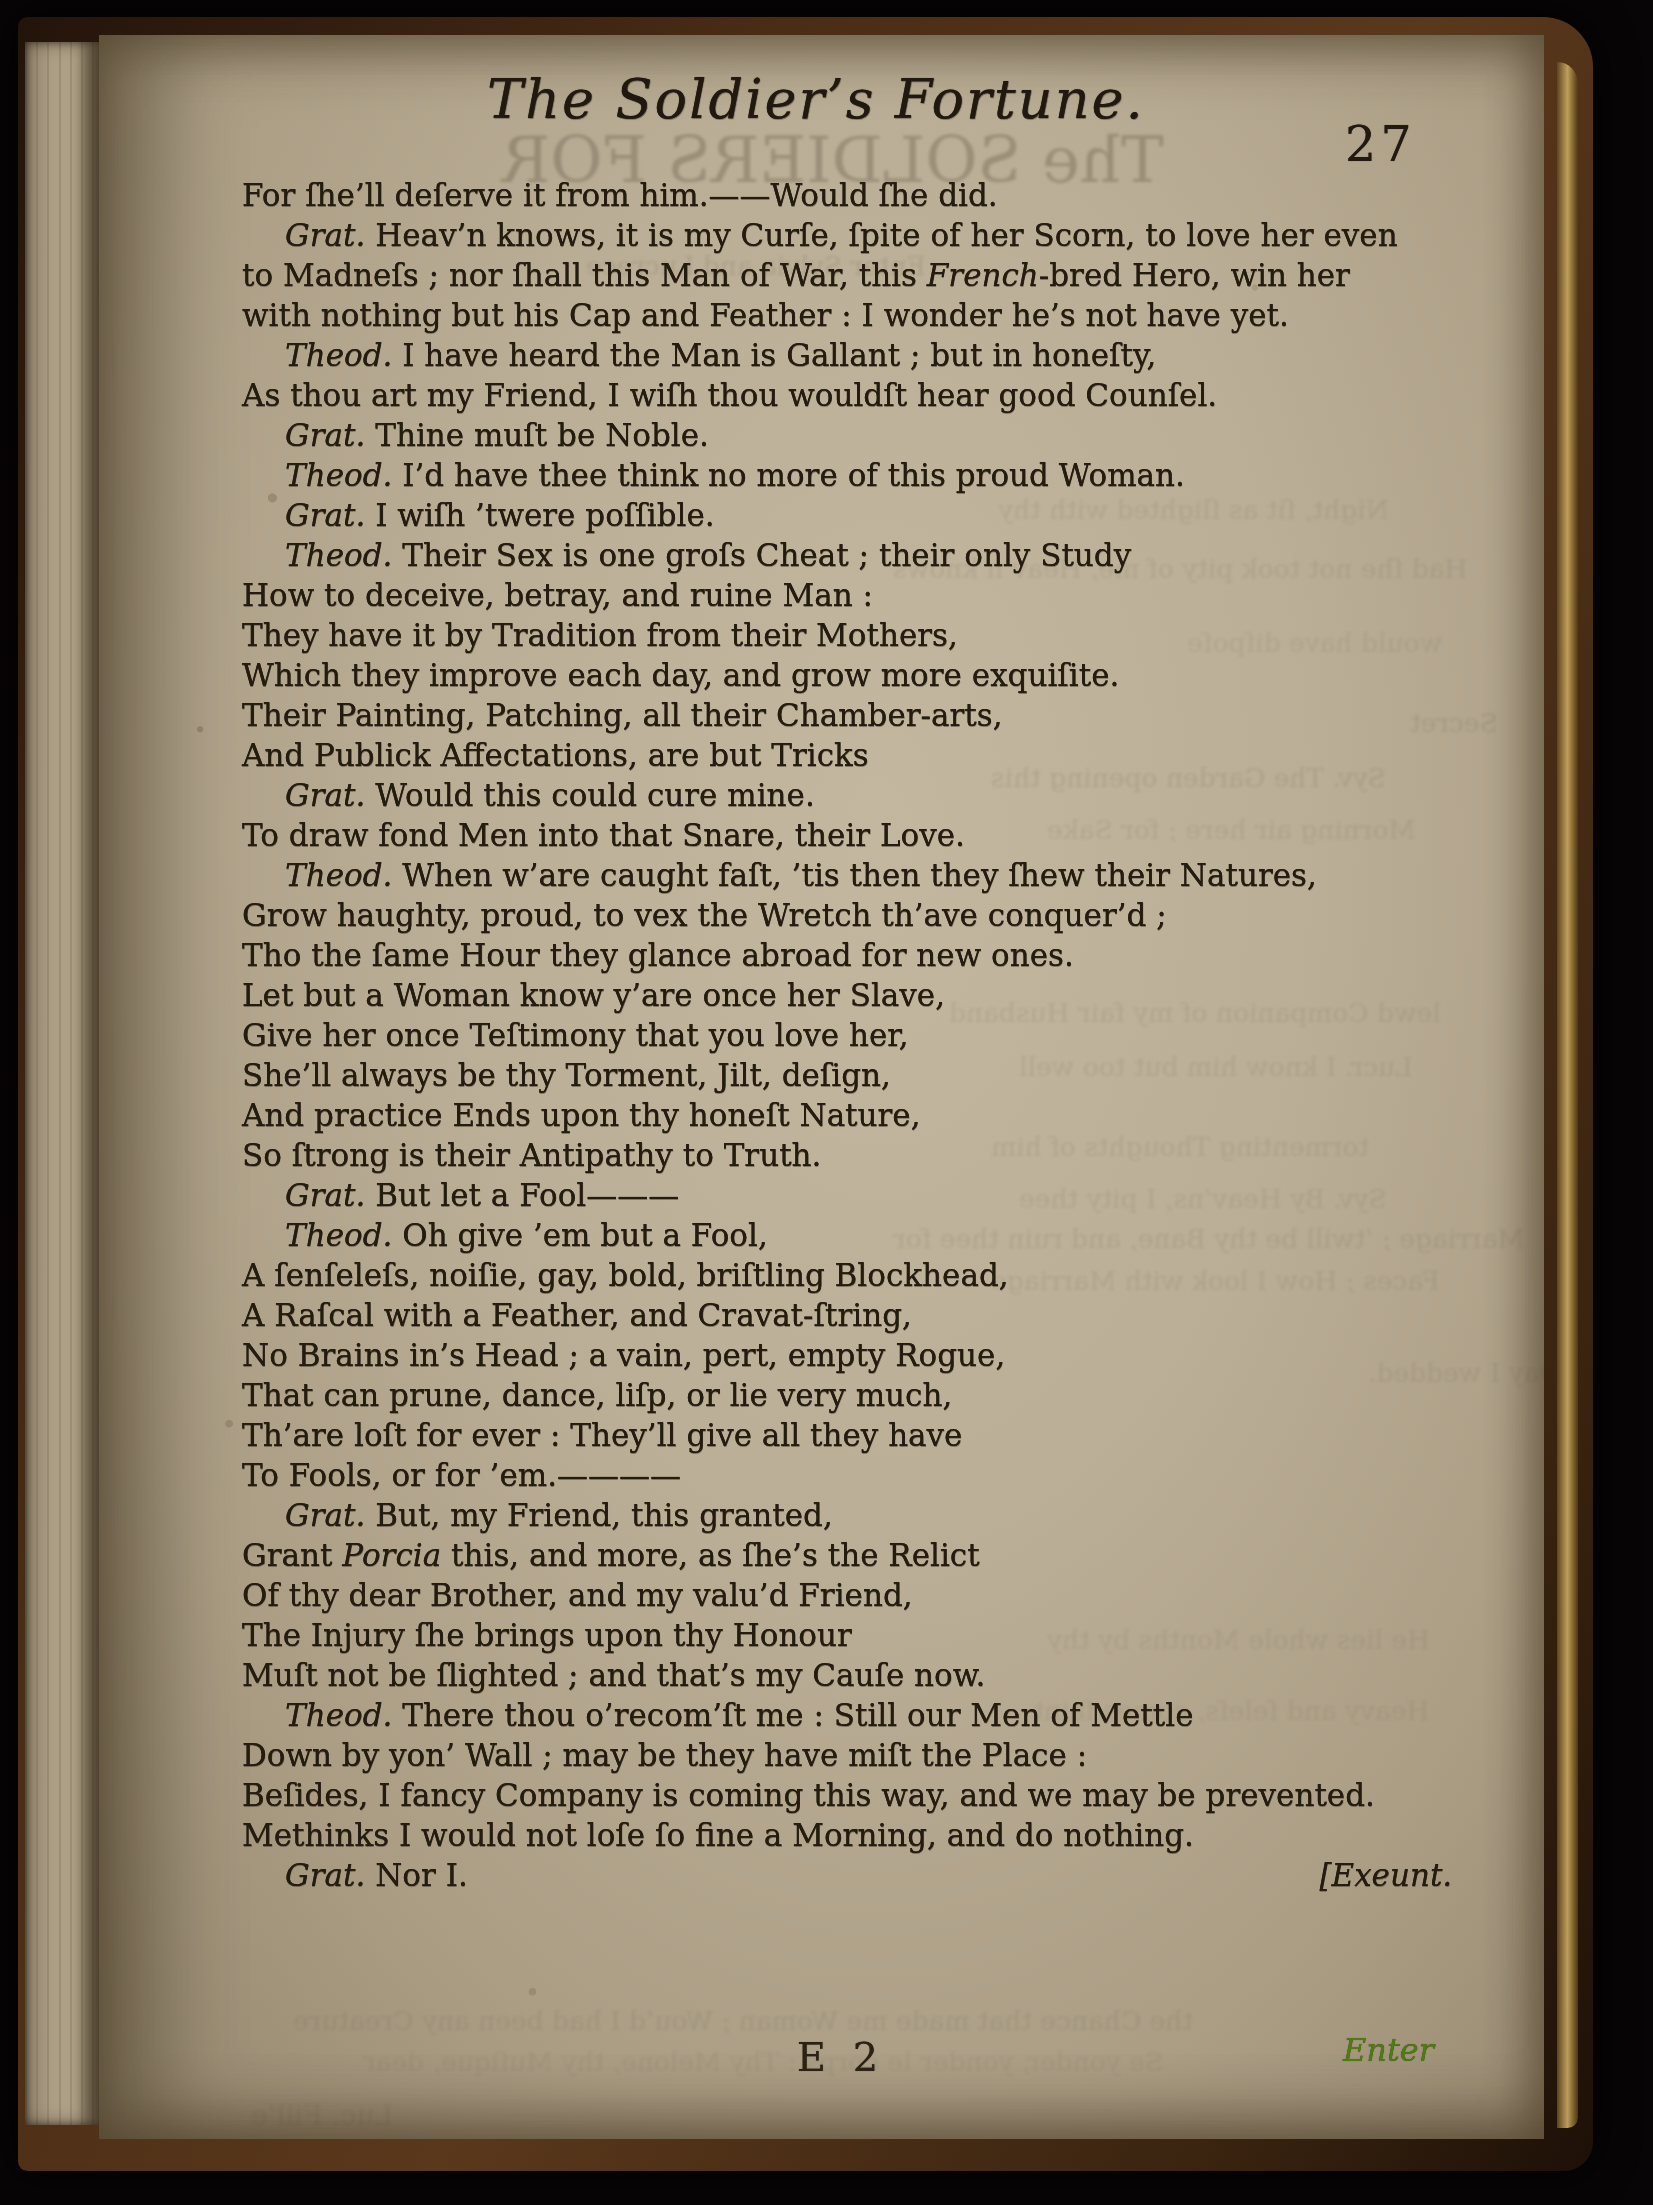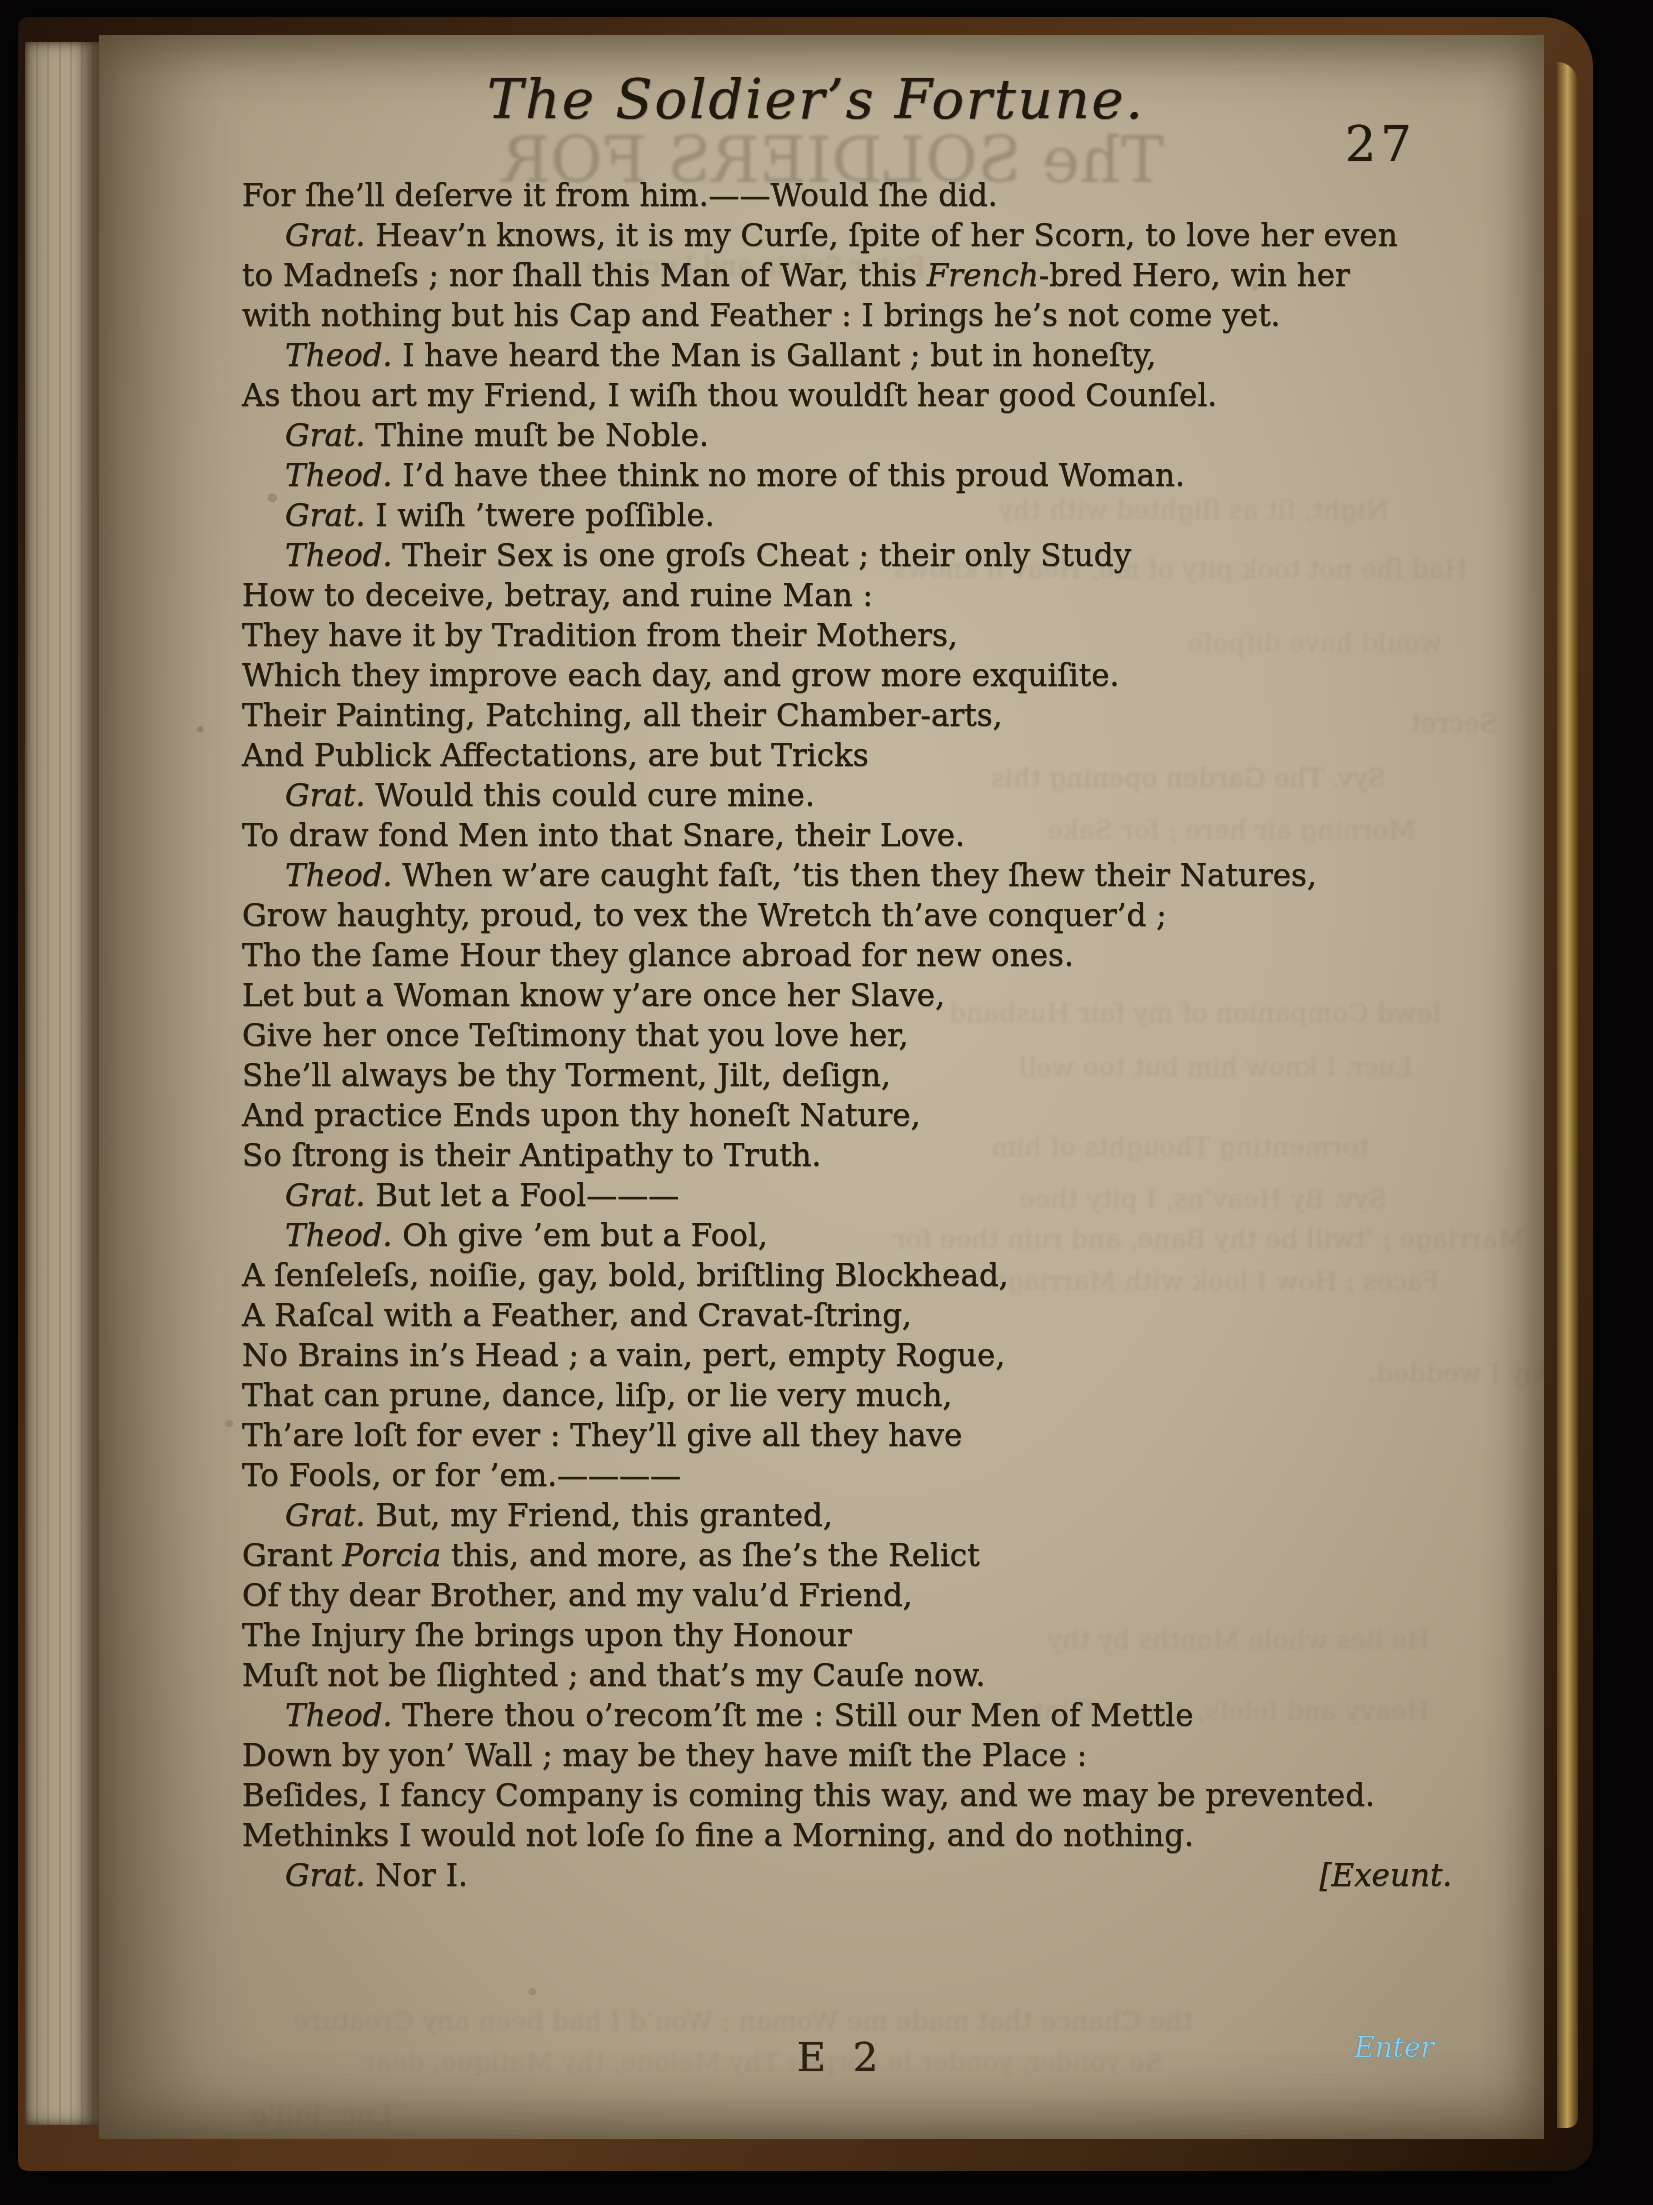--- a/index.html
+++ b/index.html
@@ -60,21 +60,21 @@
   .line.ind{text-indent:43px;}
   .it{font-style:italic;margin-top:28px;}
   .rt{position:absolute;right:2.8px;top:0;font-style:italic;}
   .sig{
     position:absolute;left:764px;top:2034px;width:154px;text-align:center;
     font-size:40px;color:#2b2213;letter-spacing:7px;
     text-shadow:0 0 0.7px rgba(30,22,12,.8);
   }
   .catch{
     position:absolute;left:1278px;top:2031px;width:156px;text-align:right;
-    font-style:italic;font-size:28px;color:#7dd3fc;
+    font-style:italic;font-size:32px;color:#4d7c0f;
     text-shadow:0 0 0.7px rgba(30,22,12,.8);
   }
   .ghost-layer{position:absolute;left:0;top:0;width:100%;height:100%;pointer-events:none;}
   .ghost{
     position:absolute;transform:scaleX(-1);filter:blur(1.4px);
     color:#41382a;white-space:nowrap;font-family:"DejaVu Serif","Liberation Serif",serif;
   }
 </style>
 </head>
 <body>
@@ -110,21 +110,21 @@
     </div>
 </div>
 
 <div class="title">The Soldier’s Fortune.</div>
 <div class="pagenum">27</div>
 
 <div class="lines">
     <div class="line"><span>For ſhe’ll deſerve it from him.——Would ſhe did.</span></div>
     <div class="line ind"><span class="it">Grat.</span><span> Heav’n knows, it is my Curſe, ſpite of her Scorn, to love her even</span></div>
     <div class="line"><span>to Madneſs ;  nor ſhall this Man of War, this </span><span class="it">French</span><span>-bred Hero, win her</span></div>
-    <div class="line"><span>with nothing but his Cap and Feather :  I brings he’s not come yet.</span></div>
+    <div class="line"><span>with nothing but his Cap and Feather :  I wonder he’s not have yet.</span></div>
     <div class="line ind"><span class="it">Theod.</span><span> I have heard the Man is Gallant ;  but in honeſty,</span></div>
     <div class="line"><span>As thou art my Friend, I wiſh thou wouldſt hear good Counſel.</span></div>
     <div class="line ind"><span class="it">Grat.</span><span> Thine muſt be Noble.</span></div>
     <div class="line ind"><span class="it">Theod.</span><span> I’d have thee think no more of this proud Woman.</span></div>
     <div class="line ind"><span class="it">Grat.</span><span> I wiſh ’twere poſſible.</span></div>
     <div class="line ind"><span class="it">Theod.</span><span> Their Sex is one groſs Cheat ;  their only Study</span></div>
     <div class="line"><span>How to deceive, betray, and ruine Man :</span></div>
     <div class="line"><span>They have it by Tradition from their Mothers,</span></div>
     <div class="line"><span>Which they improve each day, and grow more exquiſite.</span></div>
     <div class="line"><span>Their Painting, Patching, all their Chamber-arts,</span></div>

